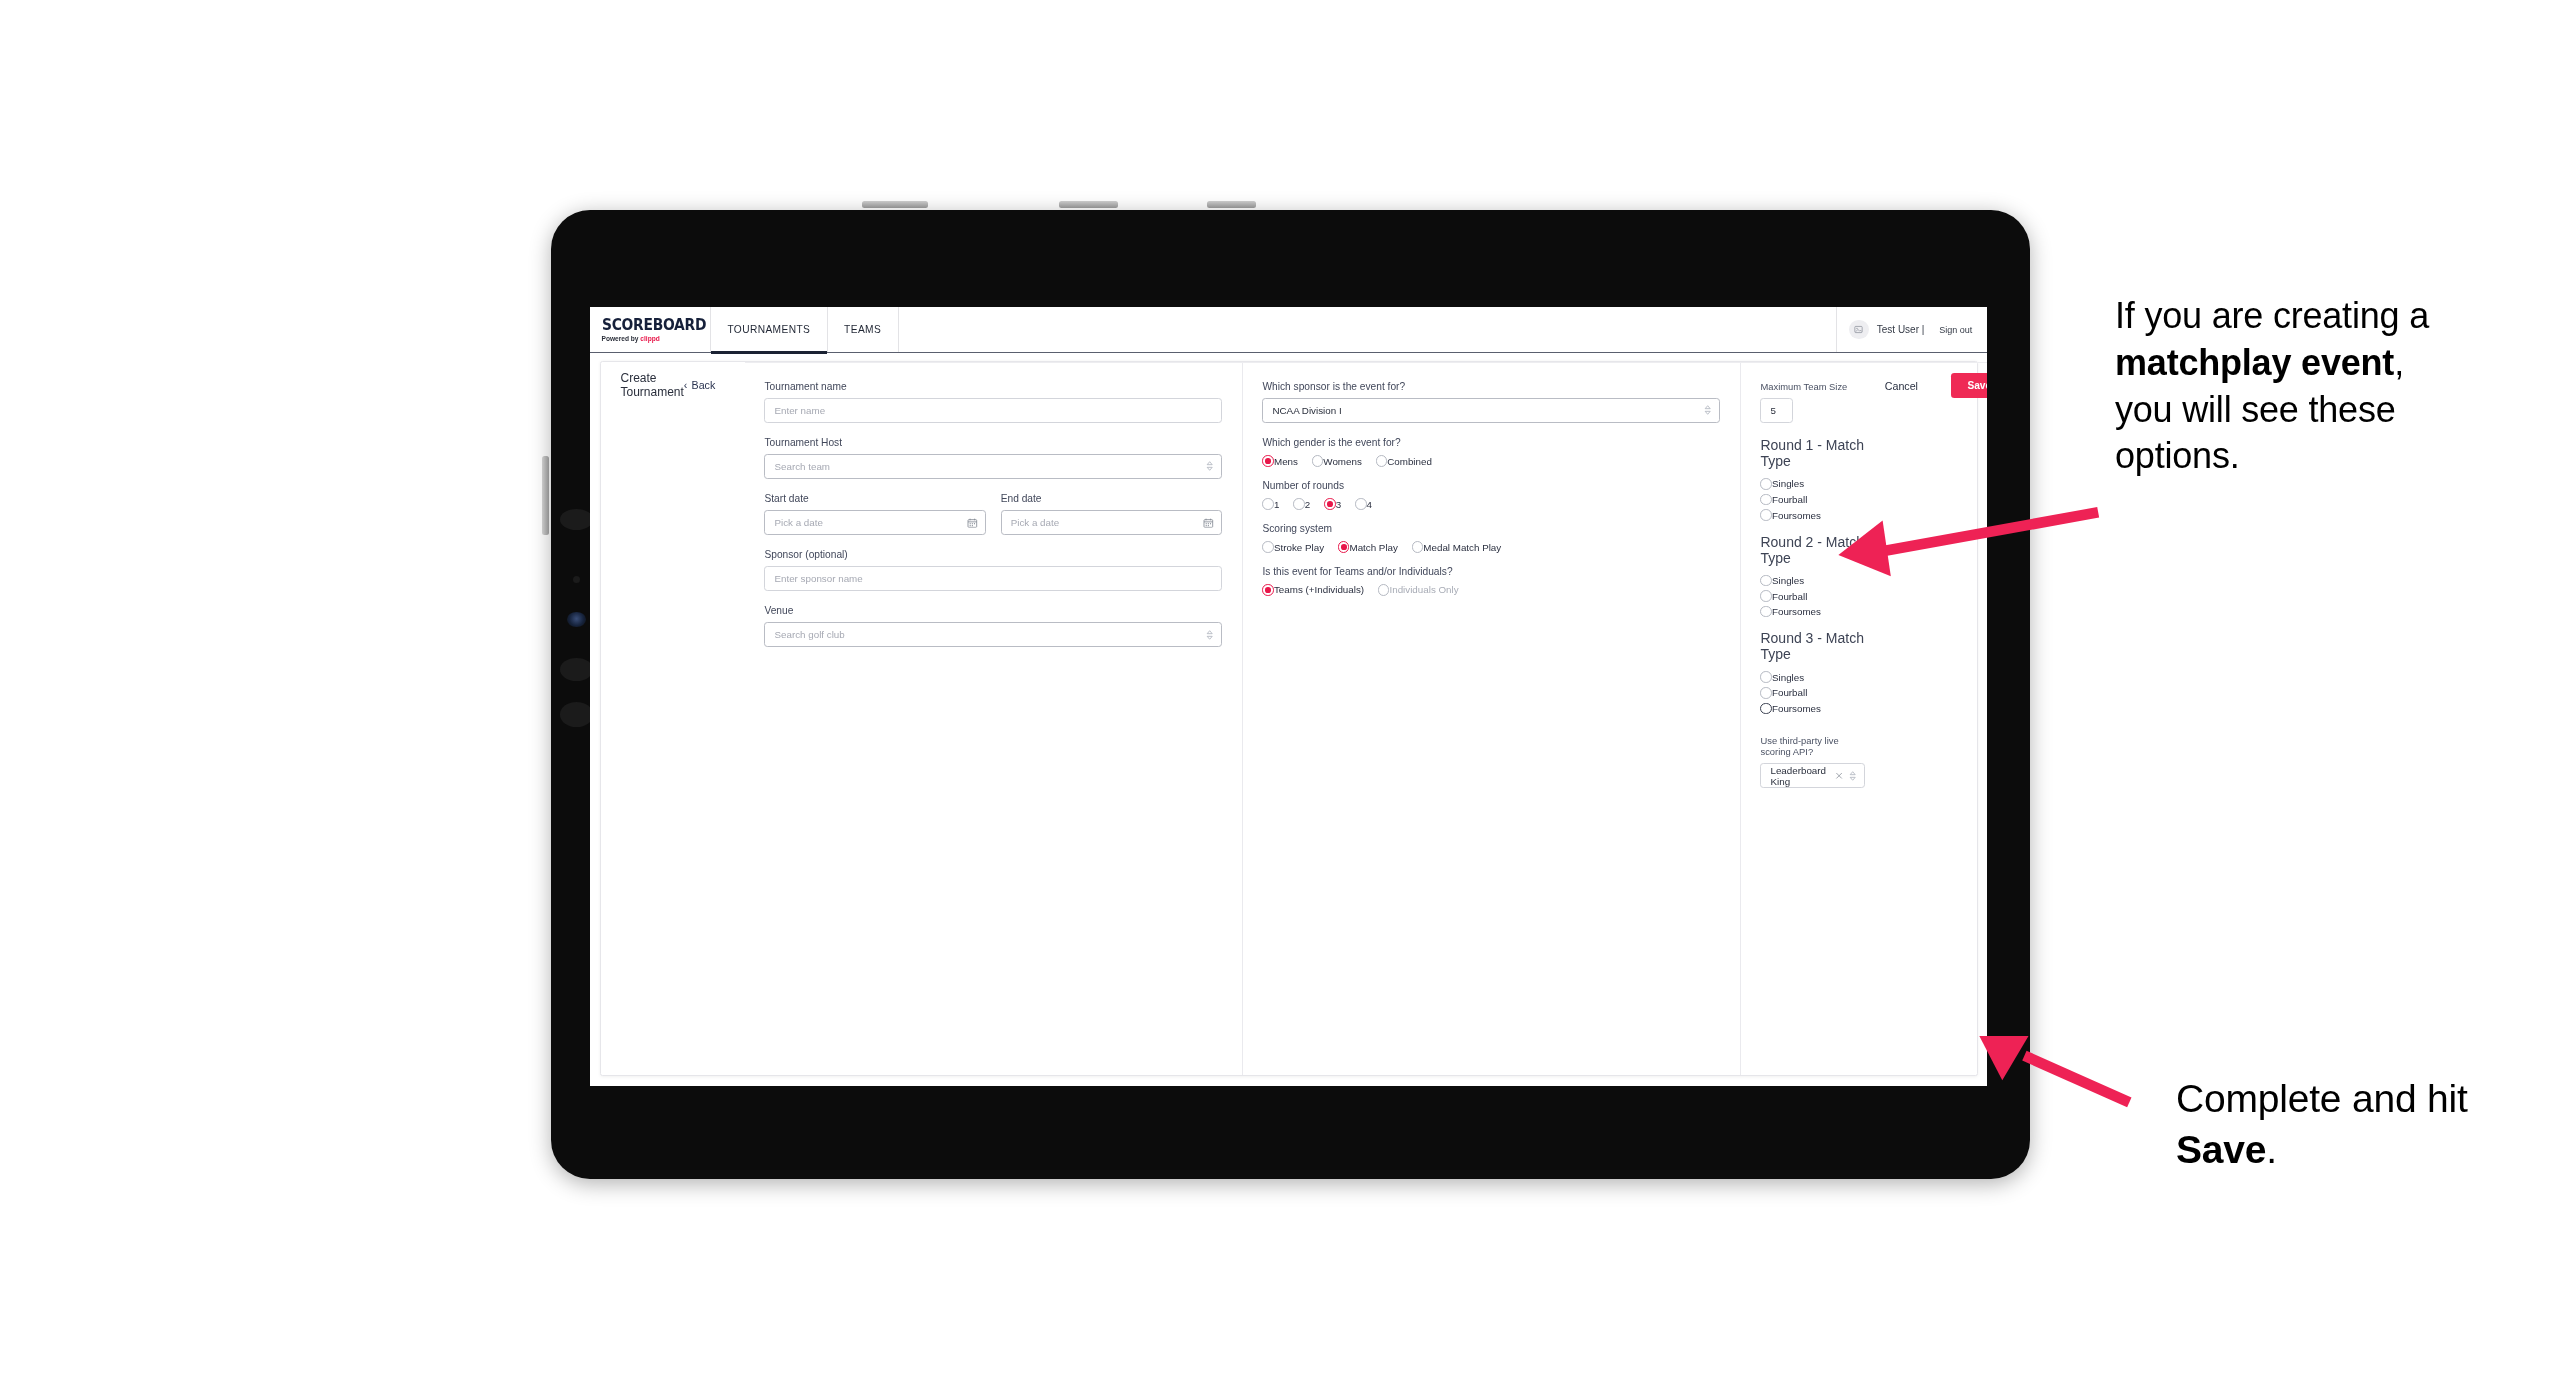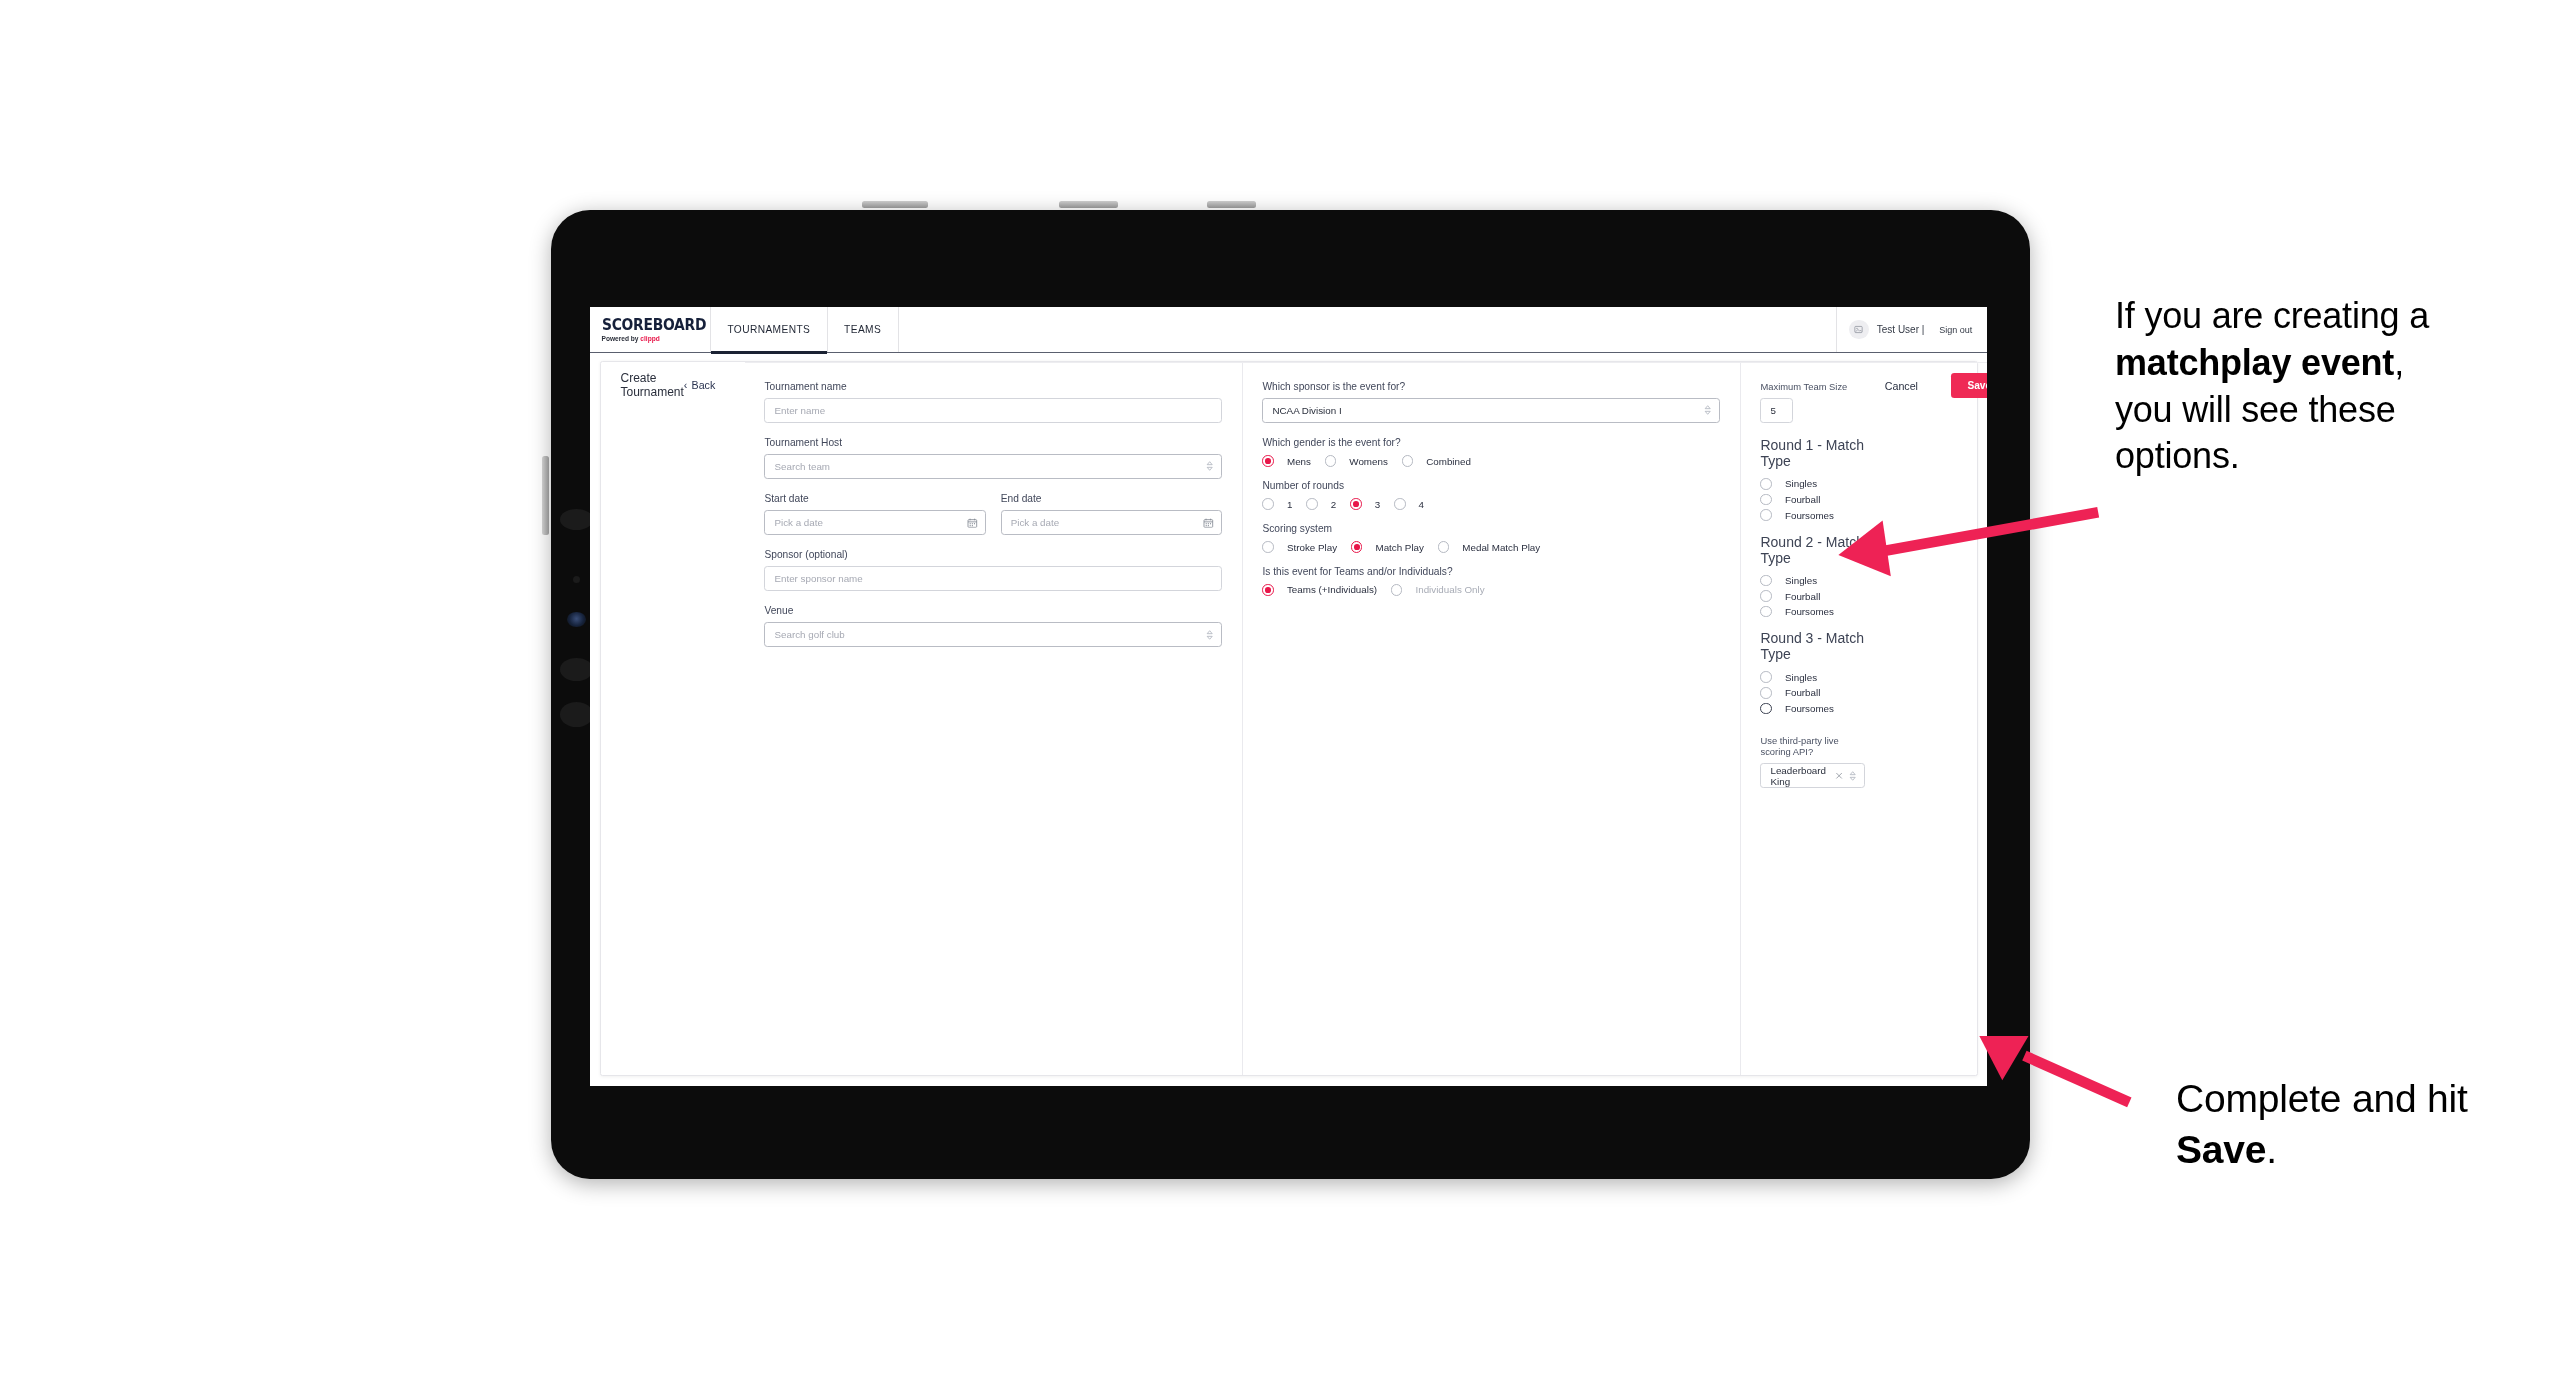--- a/index.html
+++ b/index.html
@@ -187,21 +187,21 @@
     display: flex; align-items: center; justify-content: center;
   }
   .btn-upload {
     background: #1d2435; color: #fff; border: none;
     font-family: "Liberation Sans", sans-serif;
     font-size: 9.4px; padding: 6.6px 14px; border-radius: 3.3px; cursor: pointer;
   }
 
   
   .radio-row { display: flex; align-items: center; gap: 4.1px; flex-wrap: wrap; margin-bottom: 13px; }
-  .radio-item { display: flex; align-items: center; gap: 13px; margin-right: 9.8px; cursor: pointer; }
+  .radio-item { display: flex; align-items: center; gap: 0; margin-right: 9.8px; cursor: pointer; }
   .radio-item:last-child { margin-right: 0; }
   .rdot {
     width: 11.5px; height: 11.5px; border-radius: 50%;
     border: 1.3px solid #b5b9c2; background: #fff;
     display: flex; align-items: center; justify-content: center;
     flex: 0 0 11.5px;
   }
   .rdot.checked { border-color: #e8174a; }
   .rdot.checked::after {
     content: ""; width: 5.7px; height: 5.7px; border-radius: 50%; background: #e8174a;

